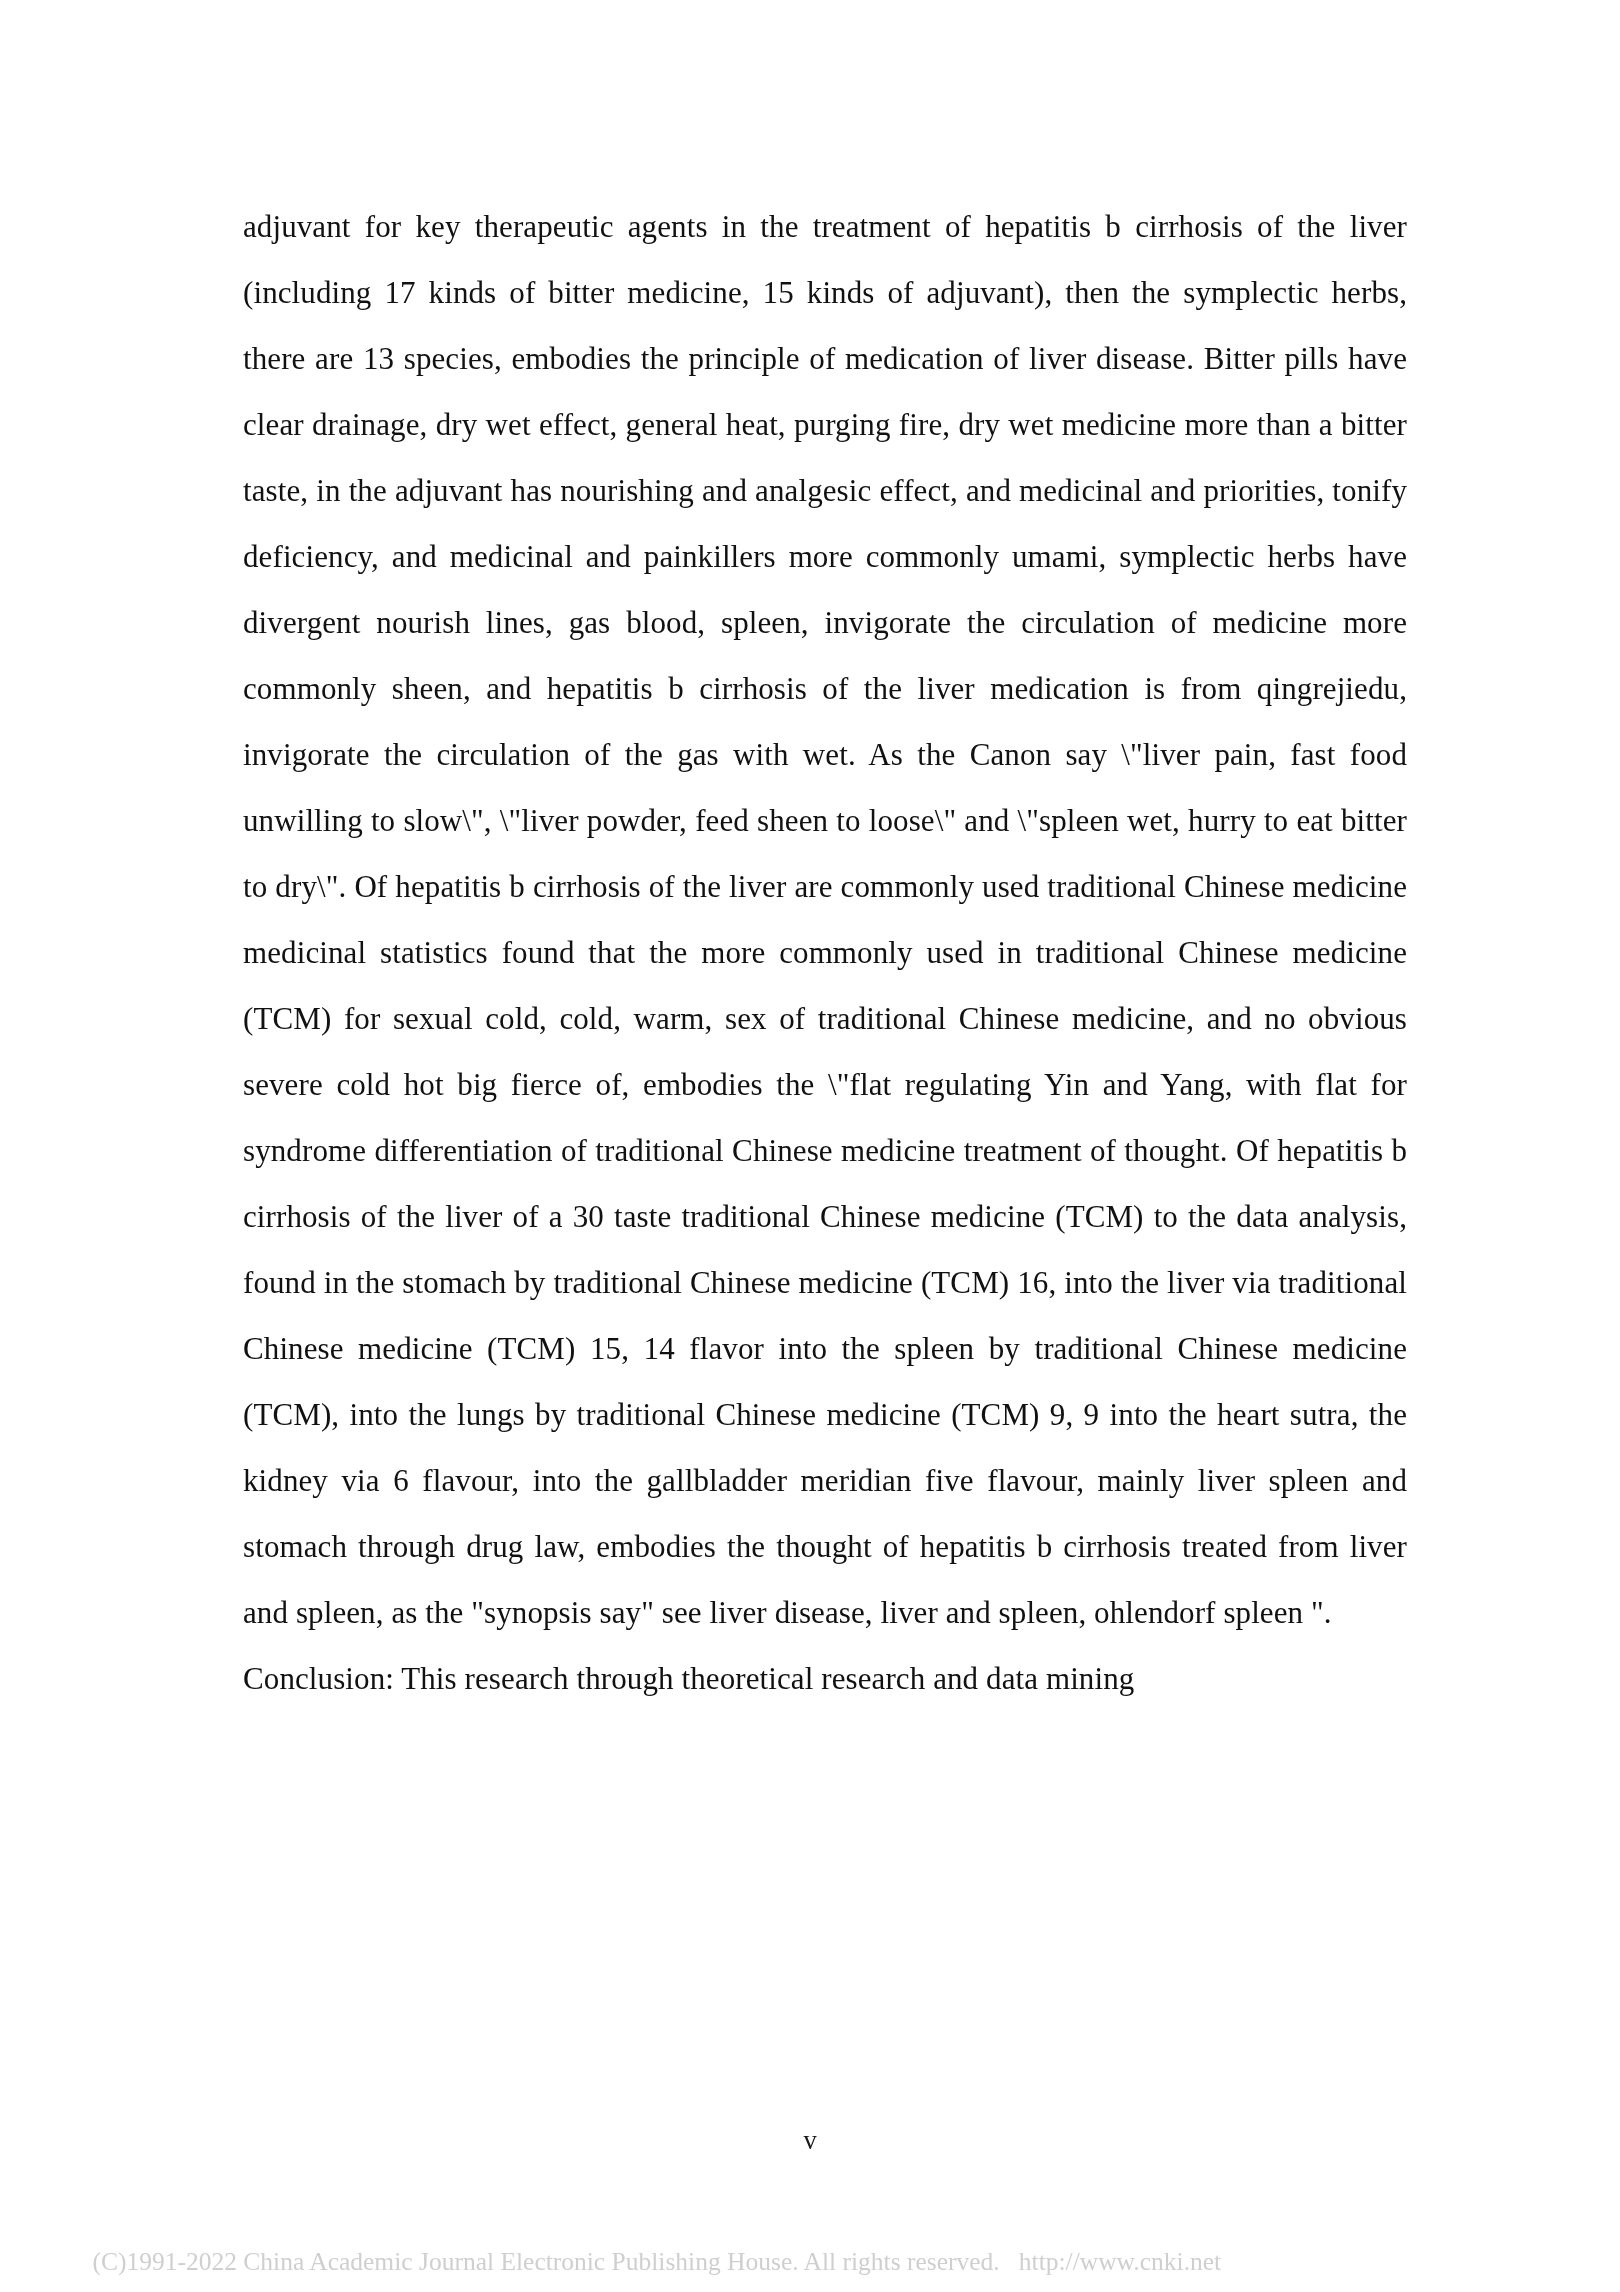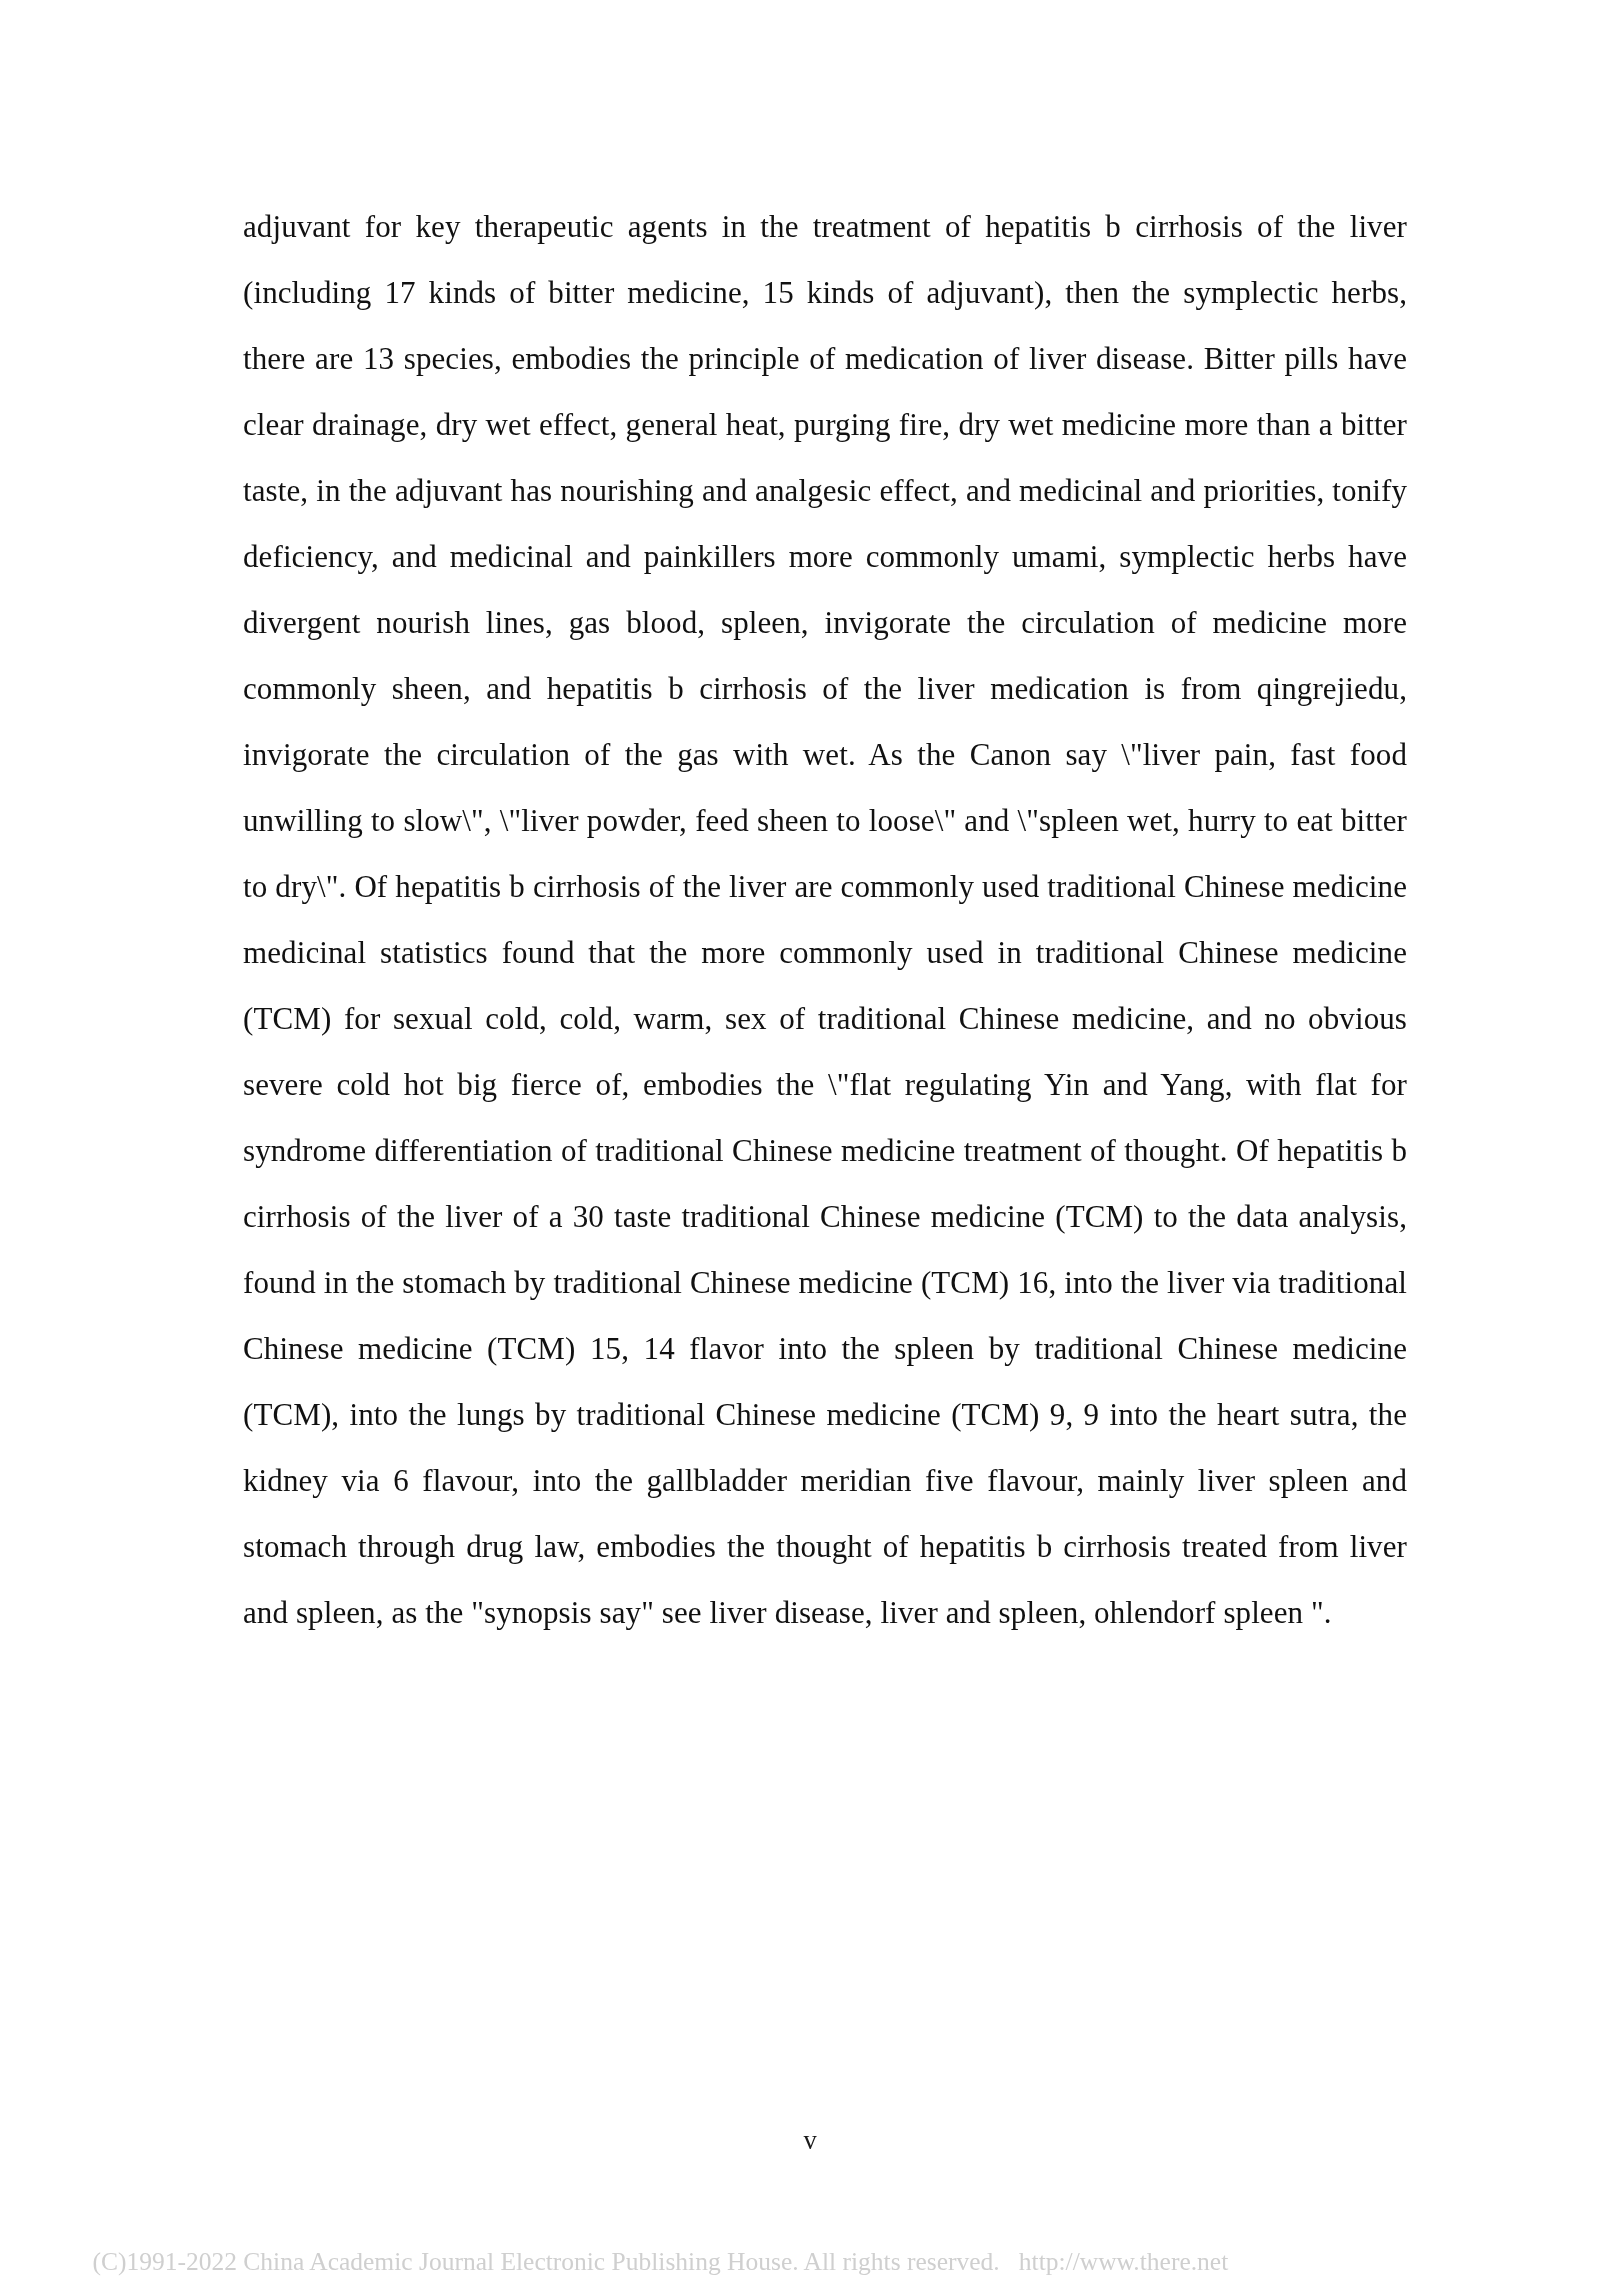--- a/index.html
+++ b/index.html
@@ -59,22 +59,23 @@
     color: #cfcfcf;
   }
 </style>
 </head>
 <body>
 
 <div class="page">
 
   <div class="body-text">
     <p class="para para-justified-last">adjuvant for key therapeutic agents in the treatment of hepatitis b cirrhosis of the liver (including 17 kinds of bitter medicine, 15 kinds of adjuvant), then the symplectic herbs, there are 13 species, embodies the principle of medication of liver disease. Bitter pills have clear drainage, dry wet effect, general heat, purging fire, dry wet medicine more than a bitter taste, in the adjuvant has nourishing and analgesic effect, and medicinal and priorities, tonify deficiency, and medicinal and painkillers more commonly umami, symplectic herbs have divergent nourish lines, gas blood, spleen, invigorate the circulation of medicine more commonly sheen, and hepatitis b cirrhosis of the liver medication is from qingrejiedu, invigorate the circulation of the gas with wet. As the Canon say \"liver pain, fast food unwilling to slow\", \"liver powder, feed sheen to loose\" and \"spleen wet, hurry to eat bitter to dry\". Of hepatitis b cirrhosis of the liver are commonly used traditional Chinese medicine medicinal statistics found that the more commonly used in traditional Chinese medicine (TCM) for sexual cold, cold, warm, sex of traditional Chinese medicine, and no obvious severe cold hot big fierce of, embodies the \"flat regulating Yin and Yang, with flat for syndrome differentiation of traditional Chinese medicine treatment of thought. Of hepatitis b cirrhosis of the liver of a 30 taste traditional Chinese medicine (TCM) to the data analysis, found in the stomach by traditional Chinese medicine (TCM) 16, into the liver via traditional Chinese medicine (TCM) 15, 14 flavor into the spleen by traditional Chinese medicine (TCM), into the lungs by traditional Chinese medicine (TCM) 9, 9 into the heart sutra, the kidney via 6 flavour, into the gallbladder meridian five flavour, mainly liver spleen and stomach through drug law, embodies the thought of hepatitis b cirrhosis treated from liver and spleen, as the "synopsis say" see liver disease, liver and spleen, ohlendorf spleen ".</p>
+    <p class="para">Conclusion: This research through theoretical research and data mining</p>
   </div>
 
   <div class="page-number">v</div>
 
   <div class="footer">
-    <span>(C)1991-2022 China Academic Journal Electronic Publishing House. All rights reserved.</span><span>   </span><span class="url">http://www.there.net</span>
+    <span>(C)1991-2022 China Academic Journal Electronic Publishing House. All rights reserved.</span><span>   </span><span class="url">http://www.cnki.net</span>
   </div>
 
 </div>
 
 
 </body></html>

